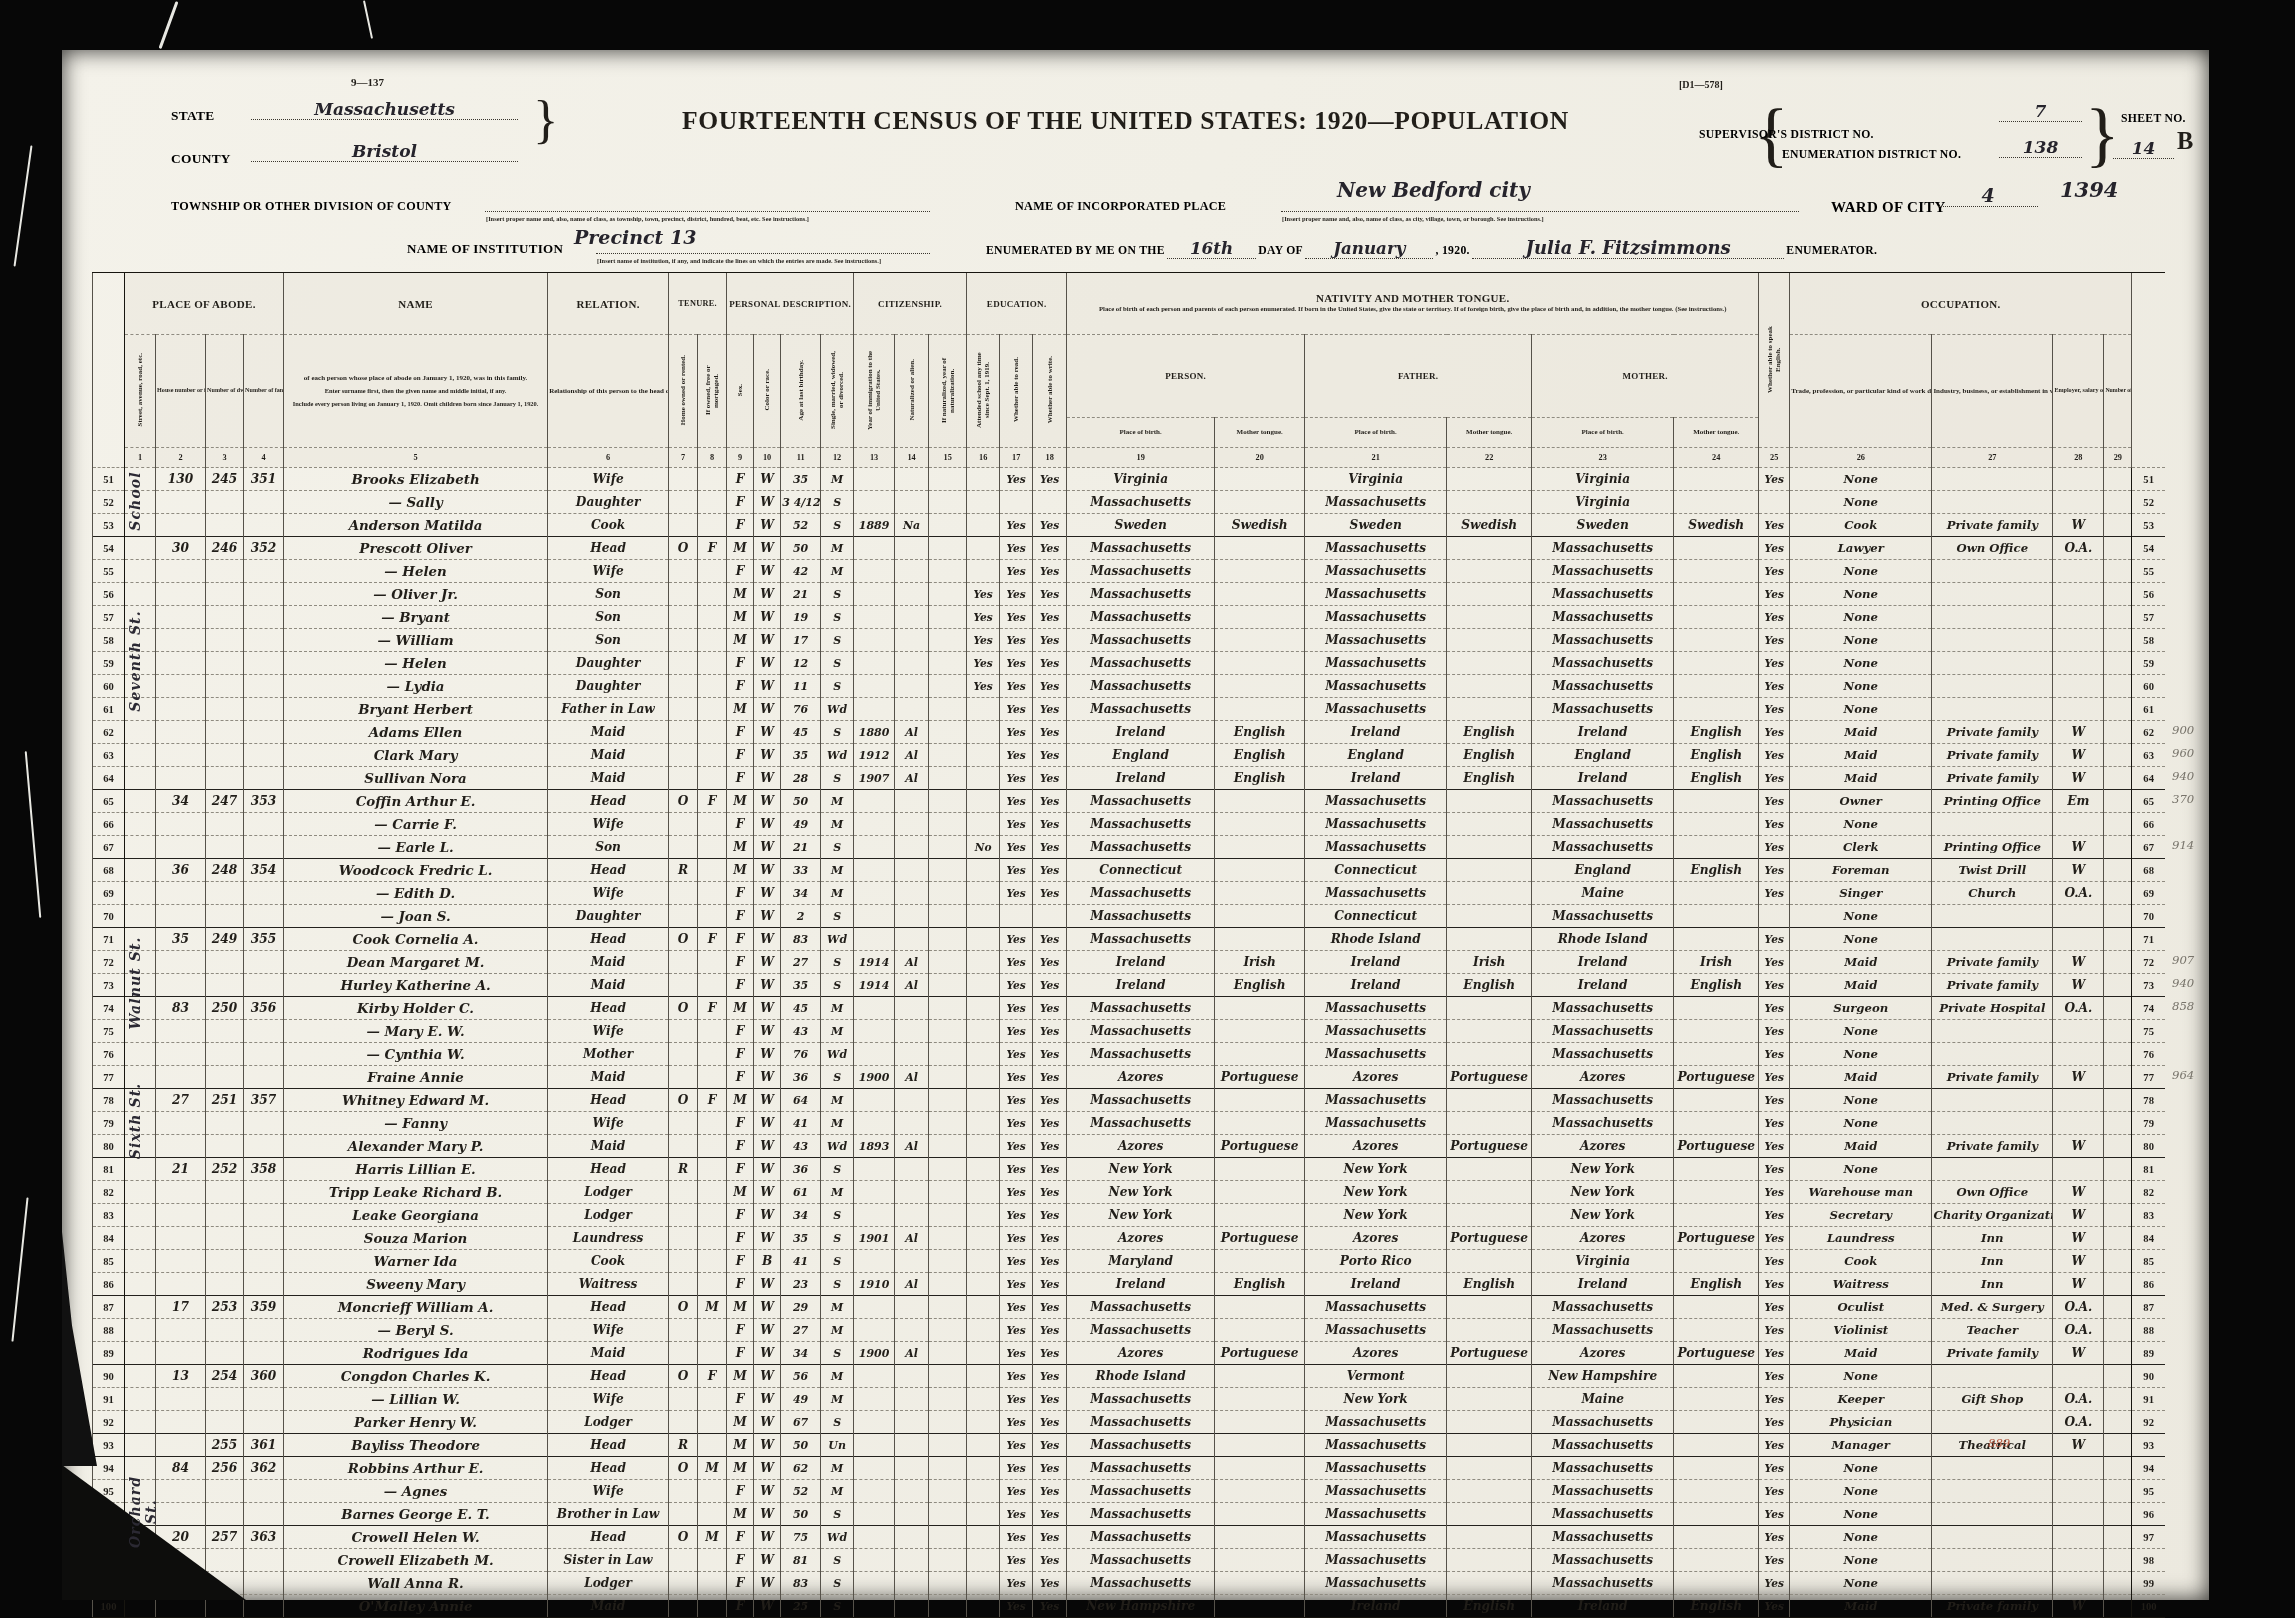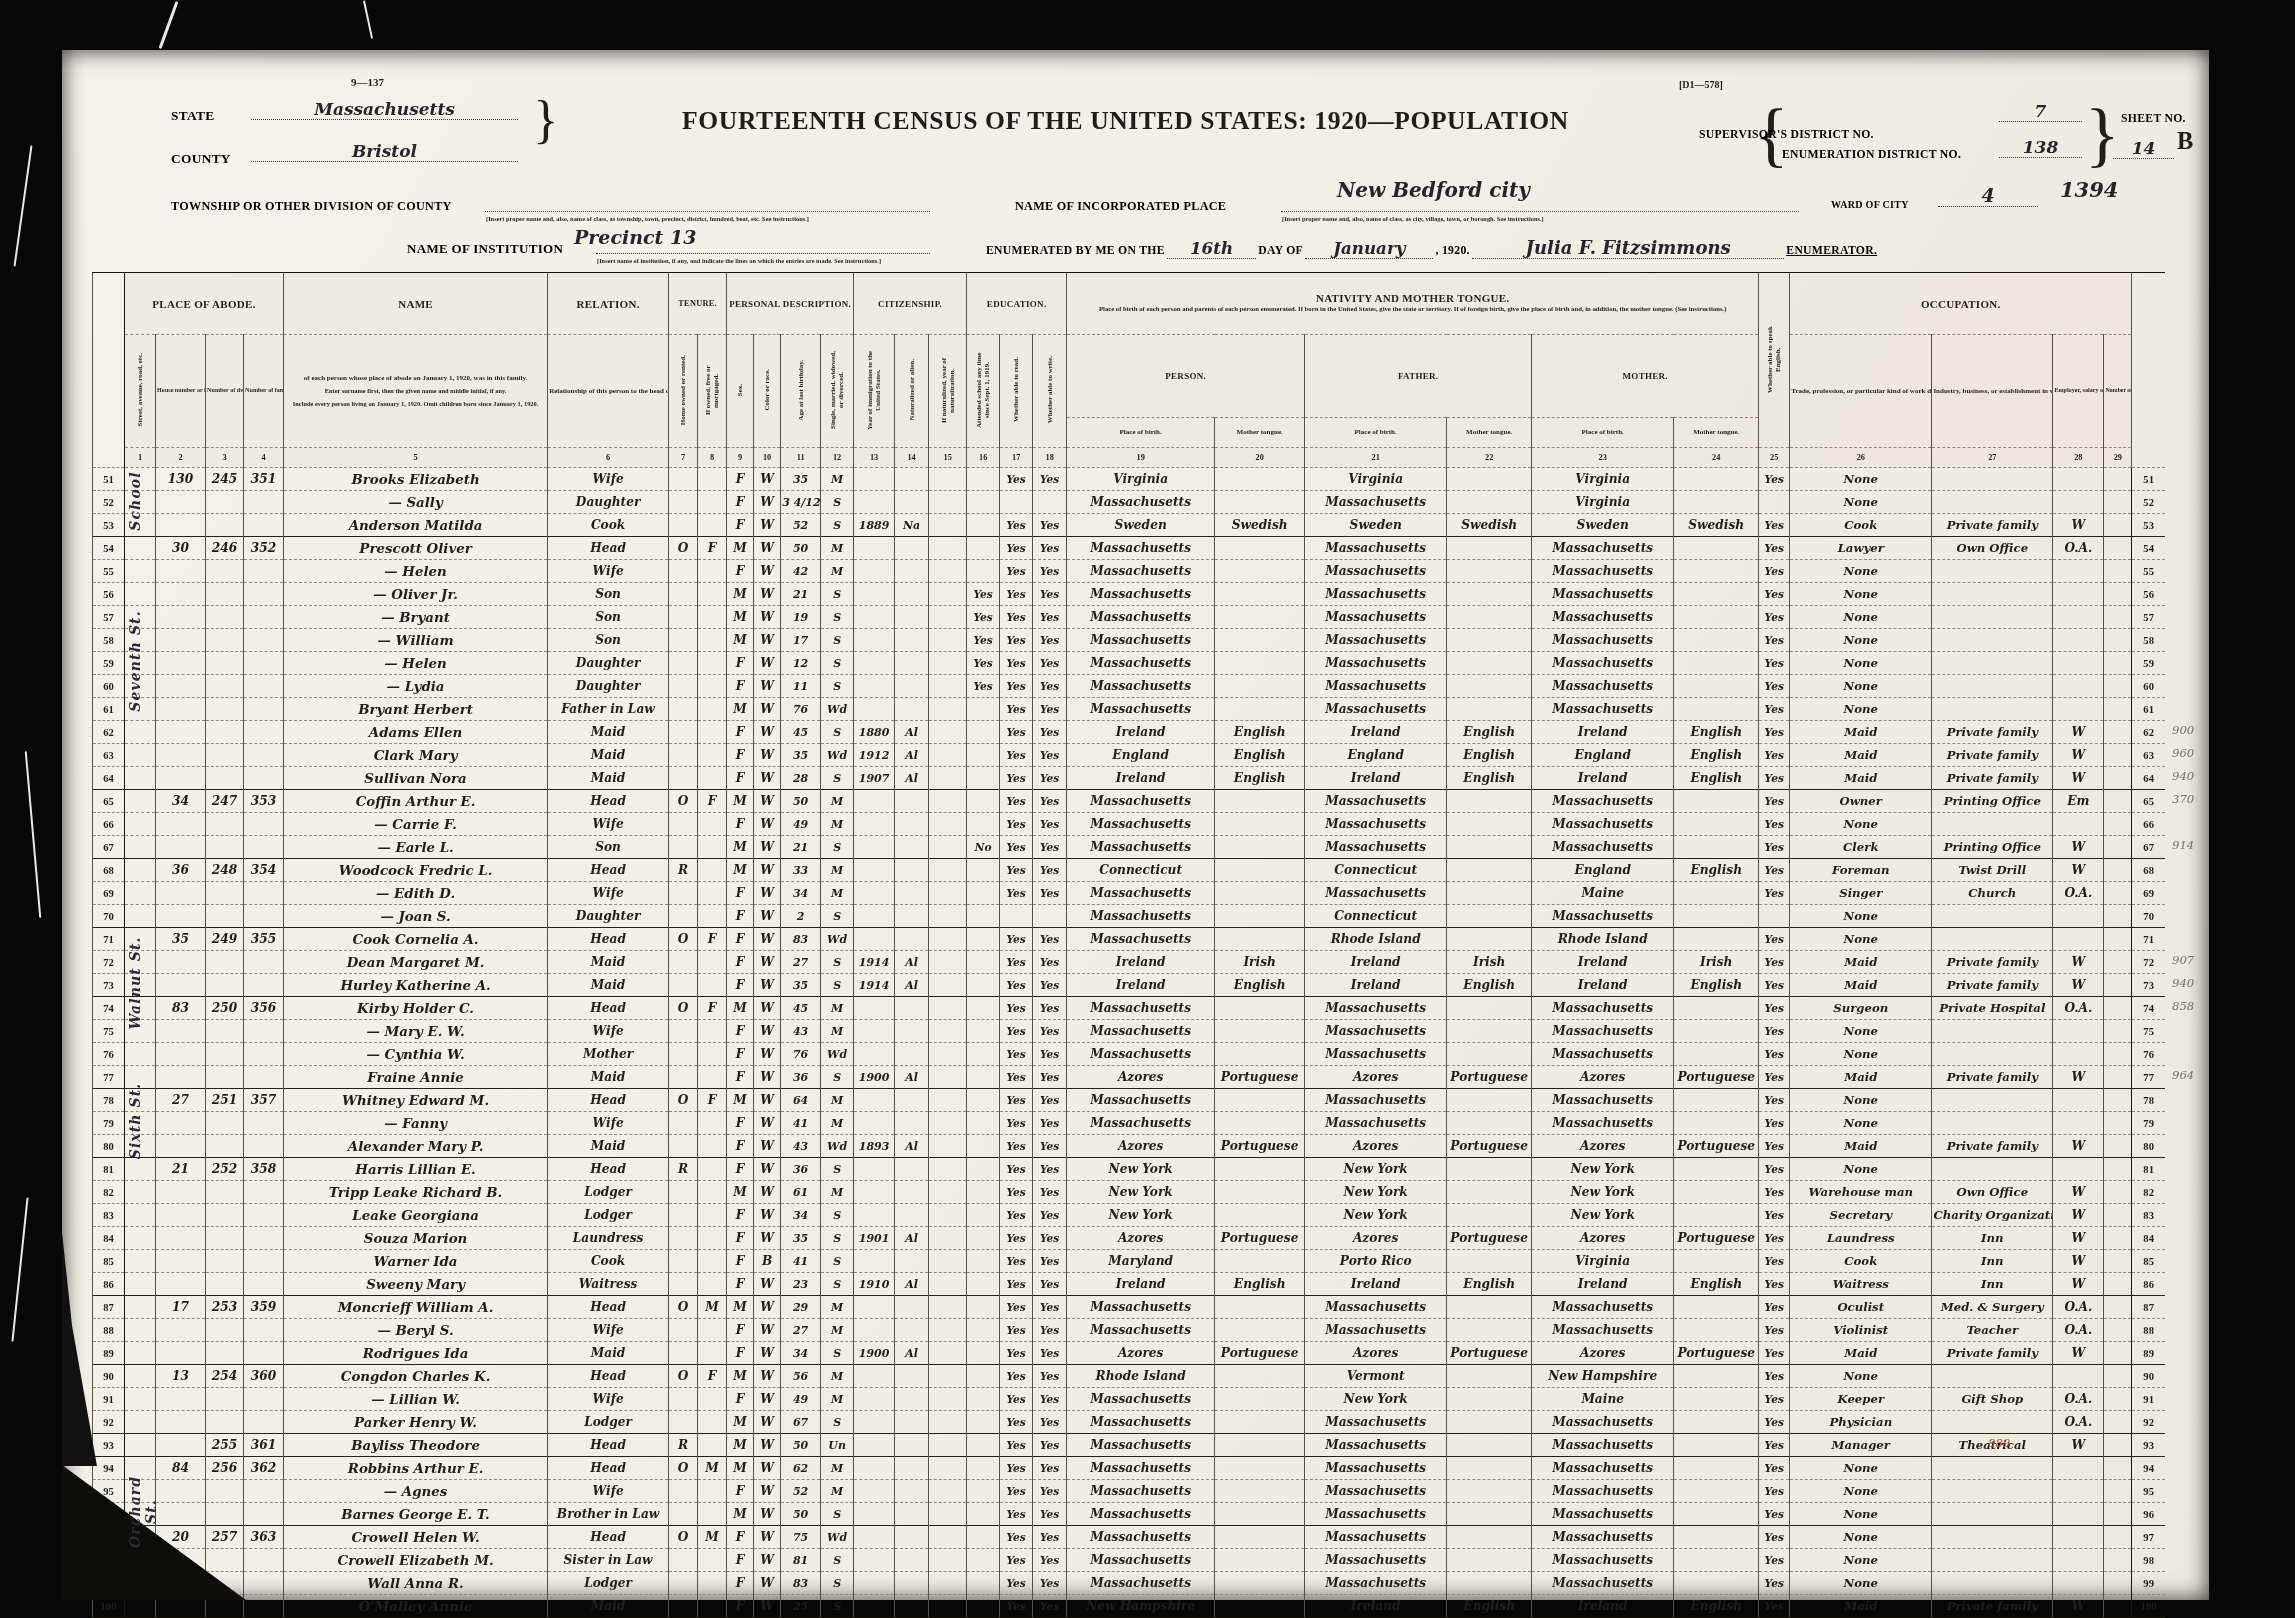--- a/index.html
+++ b/index.html
@@ -110,36 +110,36 @@
   <div class="abs lbl" style="left:109px;top:149px;text-transform:uppercase;font-size:12.2px;">Township or other division of county</div>
   <div class="abs hw" style="left:512px;top:131px;font-size:19px;white-space:nowrap;margin-top:45px;">Precinct 13</div>
   <div class="abs dotline" style="left:423px;top:149px;width:445px;height:12.2px;"></div>
   <div class="abs note" style="left:424px;top:165px;">[Insert proper name and, also, name of class, as township, town, precinct, district, hundred, beat, etc.  See instructions.]</div>
 
   <div class="abs lbl" style="left:953px;top:149px;text-transform:uppercase;font-size:12.2px;">Name of incorporated place</div>
   <div class="abs hw" style="left:1275px;top:128px;font-size:20px;white-space:nowrap;">New Bedford  city</div>
   <div class="abs dotline" style="left:1219px;top:149px;width:518px;height:12.2px;"></div>
   <div class="abs note" style="left:1220px;top:165px;">[Insert proper name and, also, name of class, as city, village, town, or borough.  See instructions.]</div>
 
-  <div class="abs lbl" style="left:1769px;top:149px;text-transform:uppercase;font-size:10px;">Ward of city</div>
+  <div class="abs lbl" style="left:1769px;top:149px;text-transform:uppercase;font-size:15px;">Ward of city</div>
   <div class="abs hw dotline" style="left:1876px;top:134px;font-size:19px;width:100px;text-align:center;">4</div>
   <div class="abs hw" style="left:1998px;top:127px;font-size:21px;">1394</div>
 
   <div class="abs lbl" style="left:345px;top:191px;text-transform:uppercase;font-size:13px;">Name of institution</div>
   <div class="abs dotline" style="left:534px;top:191px;width:334px;height:12.2px;"></div>
   <div class="abs note" style="left:535px;top:207px;">[Insert name of institution, if any, and indicate the lines on which the entries are made.  See instructions.]</div>
 
   <div class="abs" style="left:924px;top:187px;white-space:nowrap;">
     <span class="lbl" style="text-transform:uppercase;font-size:11.7px;">Enumerated by me on the</span>
     <span class="hw dotline" style="font-size:16.7px;display:inline-block;width:89px;text-align:center;">16th</span>
     <span class="lbl" style="text-transform:uppercase;font-size:11.7px;">day of</span>
     <span class="hw dotline" style="font-size:16.7px;display:inline-block;width:128px;text-align:center;">January</span>
     <span class="lbl" style="font-size:11.7px;">, 1920.</span>
     <span class="hw dotline" style="font-size:18px;display:inline-block;width:312px;text-align:center;">Julia F. Fitzsimmons</span>
-    <span class="lbl" style="text-transform:uppercase;font-size:11.7px;text-decoration:underline;">Enumerator.</span>
+    <span class="lbl" style="text-transform:uppercase;font-size:11.7px;">Enumerator.</span>
   </div>
 
   <table class="census">
     <colgroup>
       <col style="width:32px">
         <col style="width:31px">
         <col style="width:50px">
         <col style="width:38px">
         <col style="width:40px">
       <col style="width:264px">

